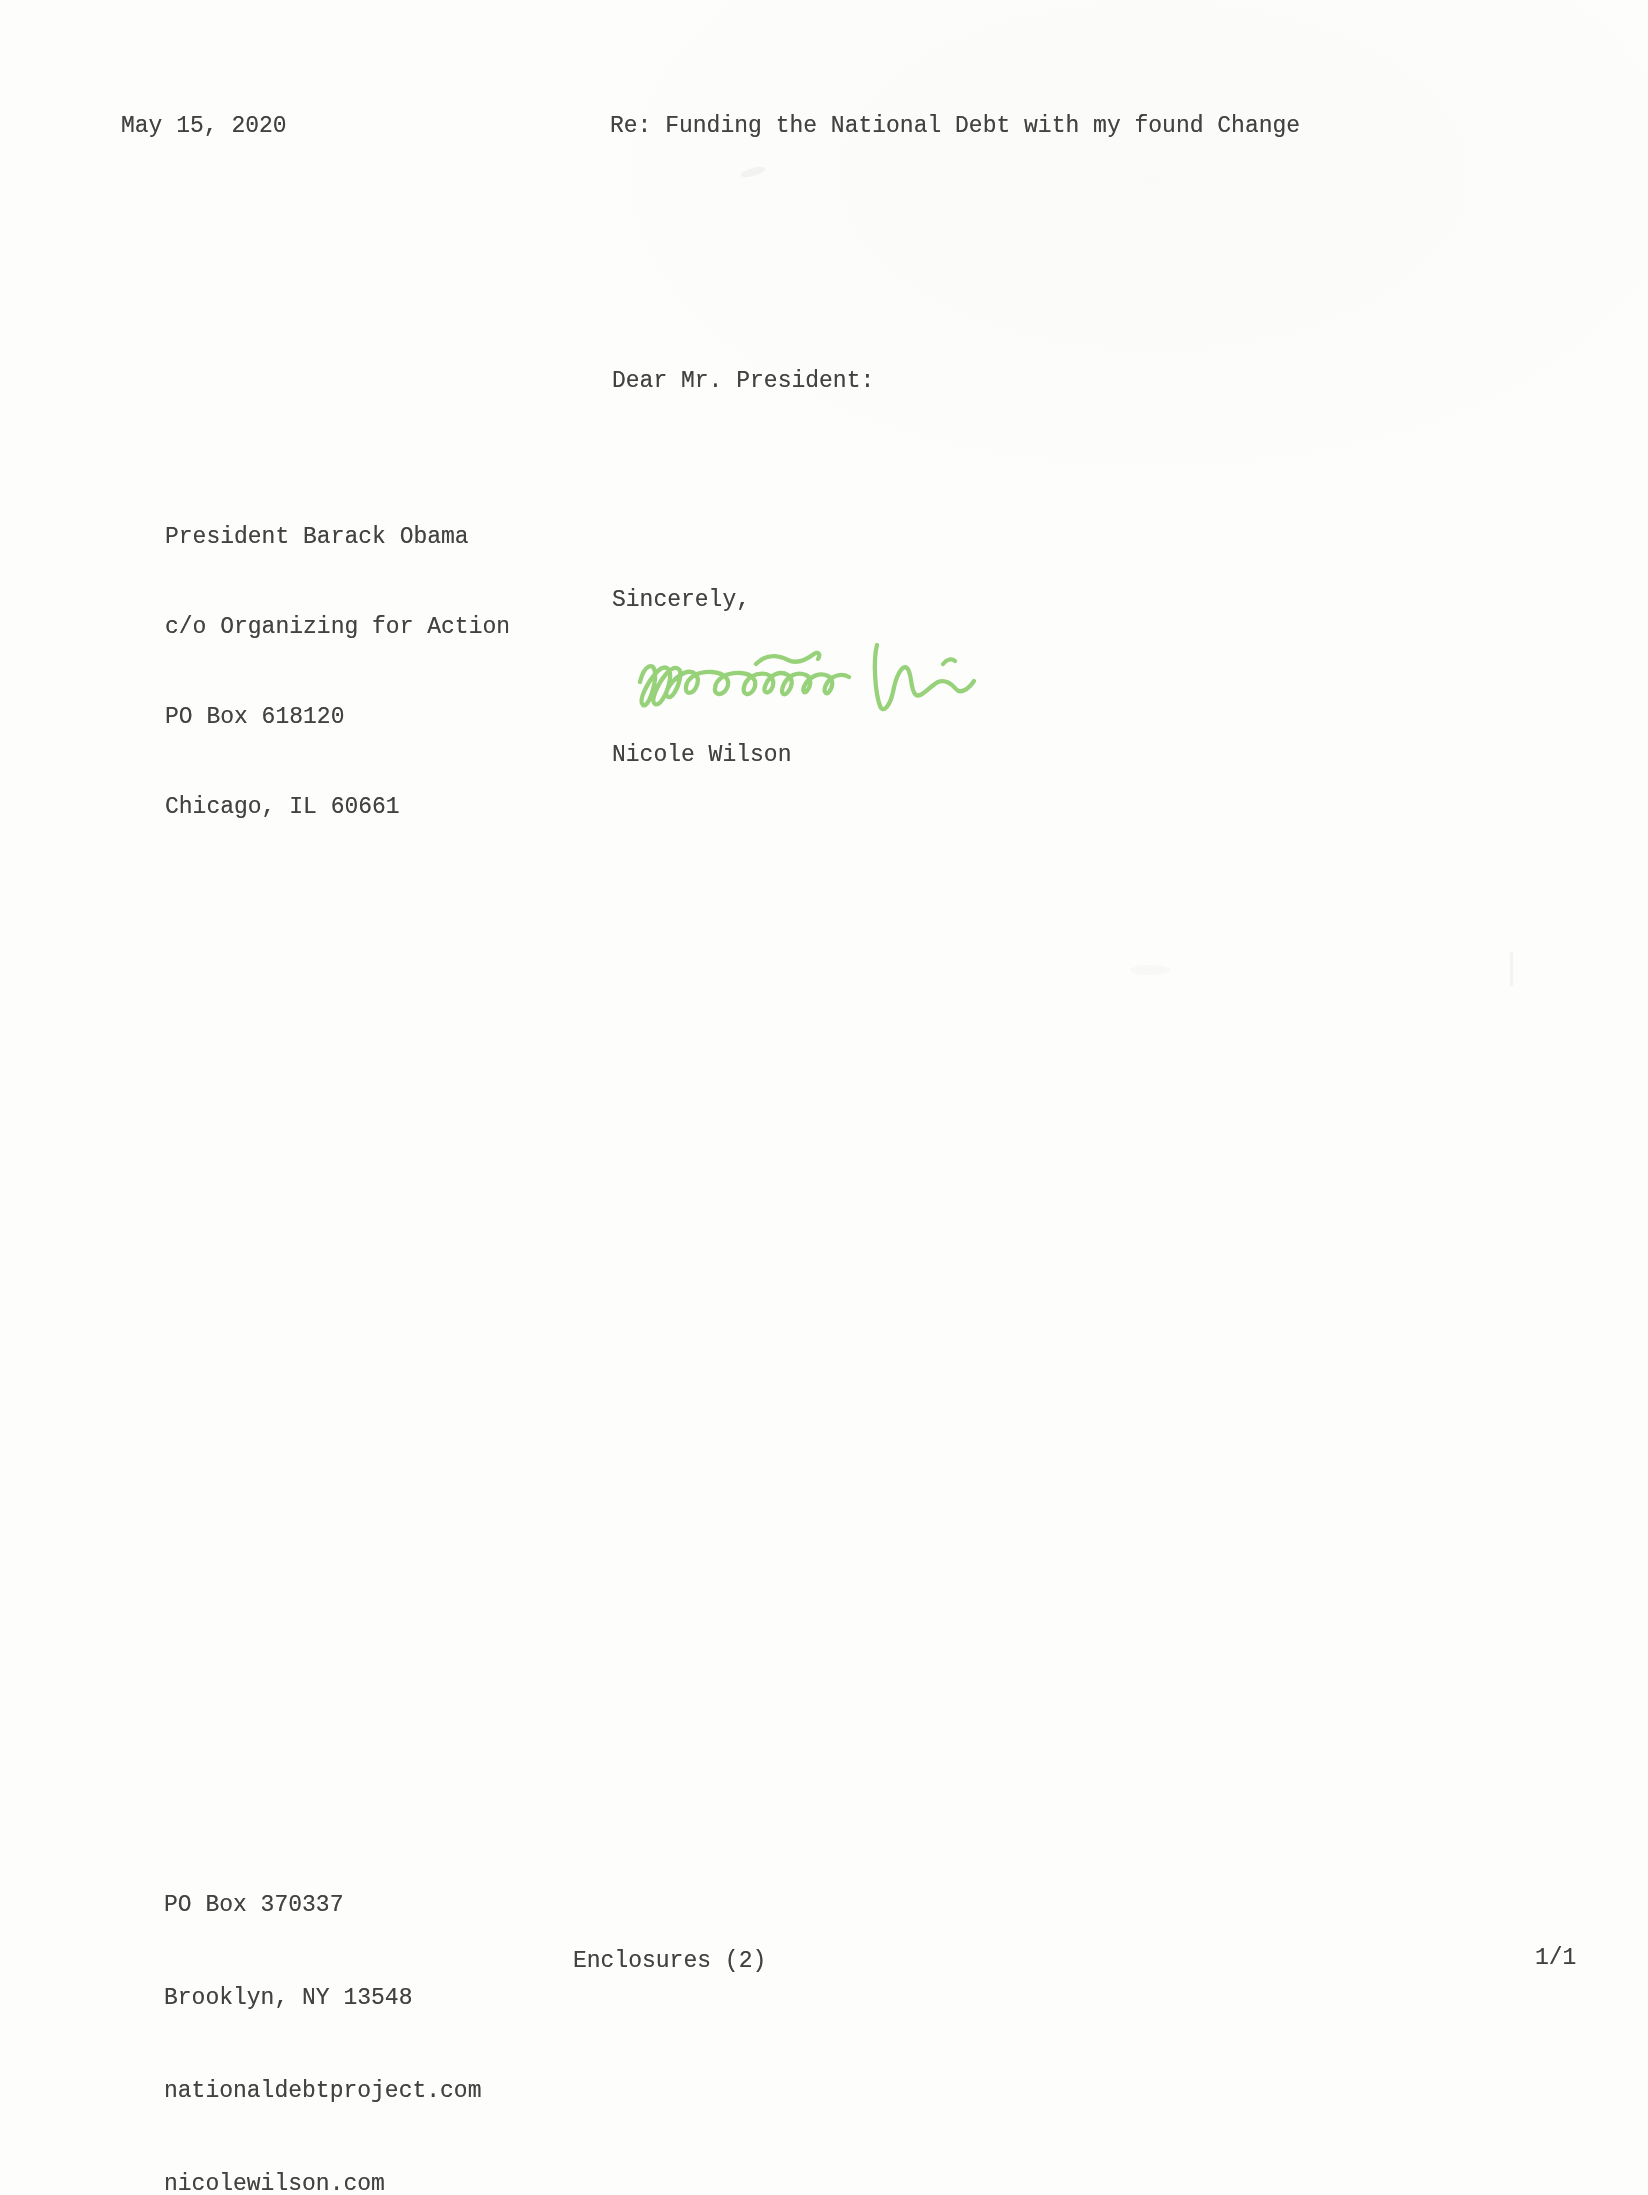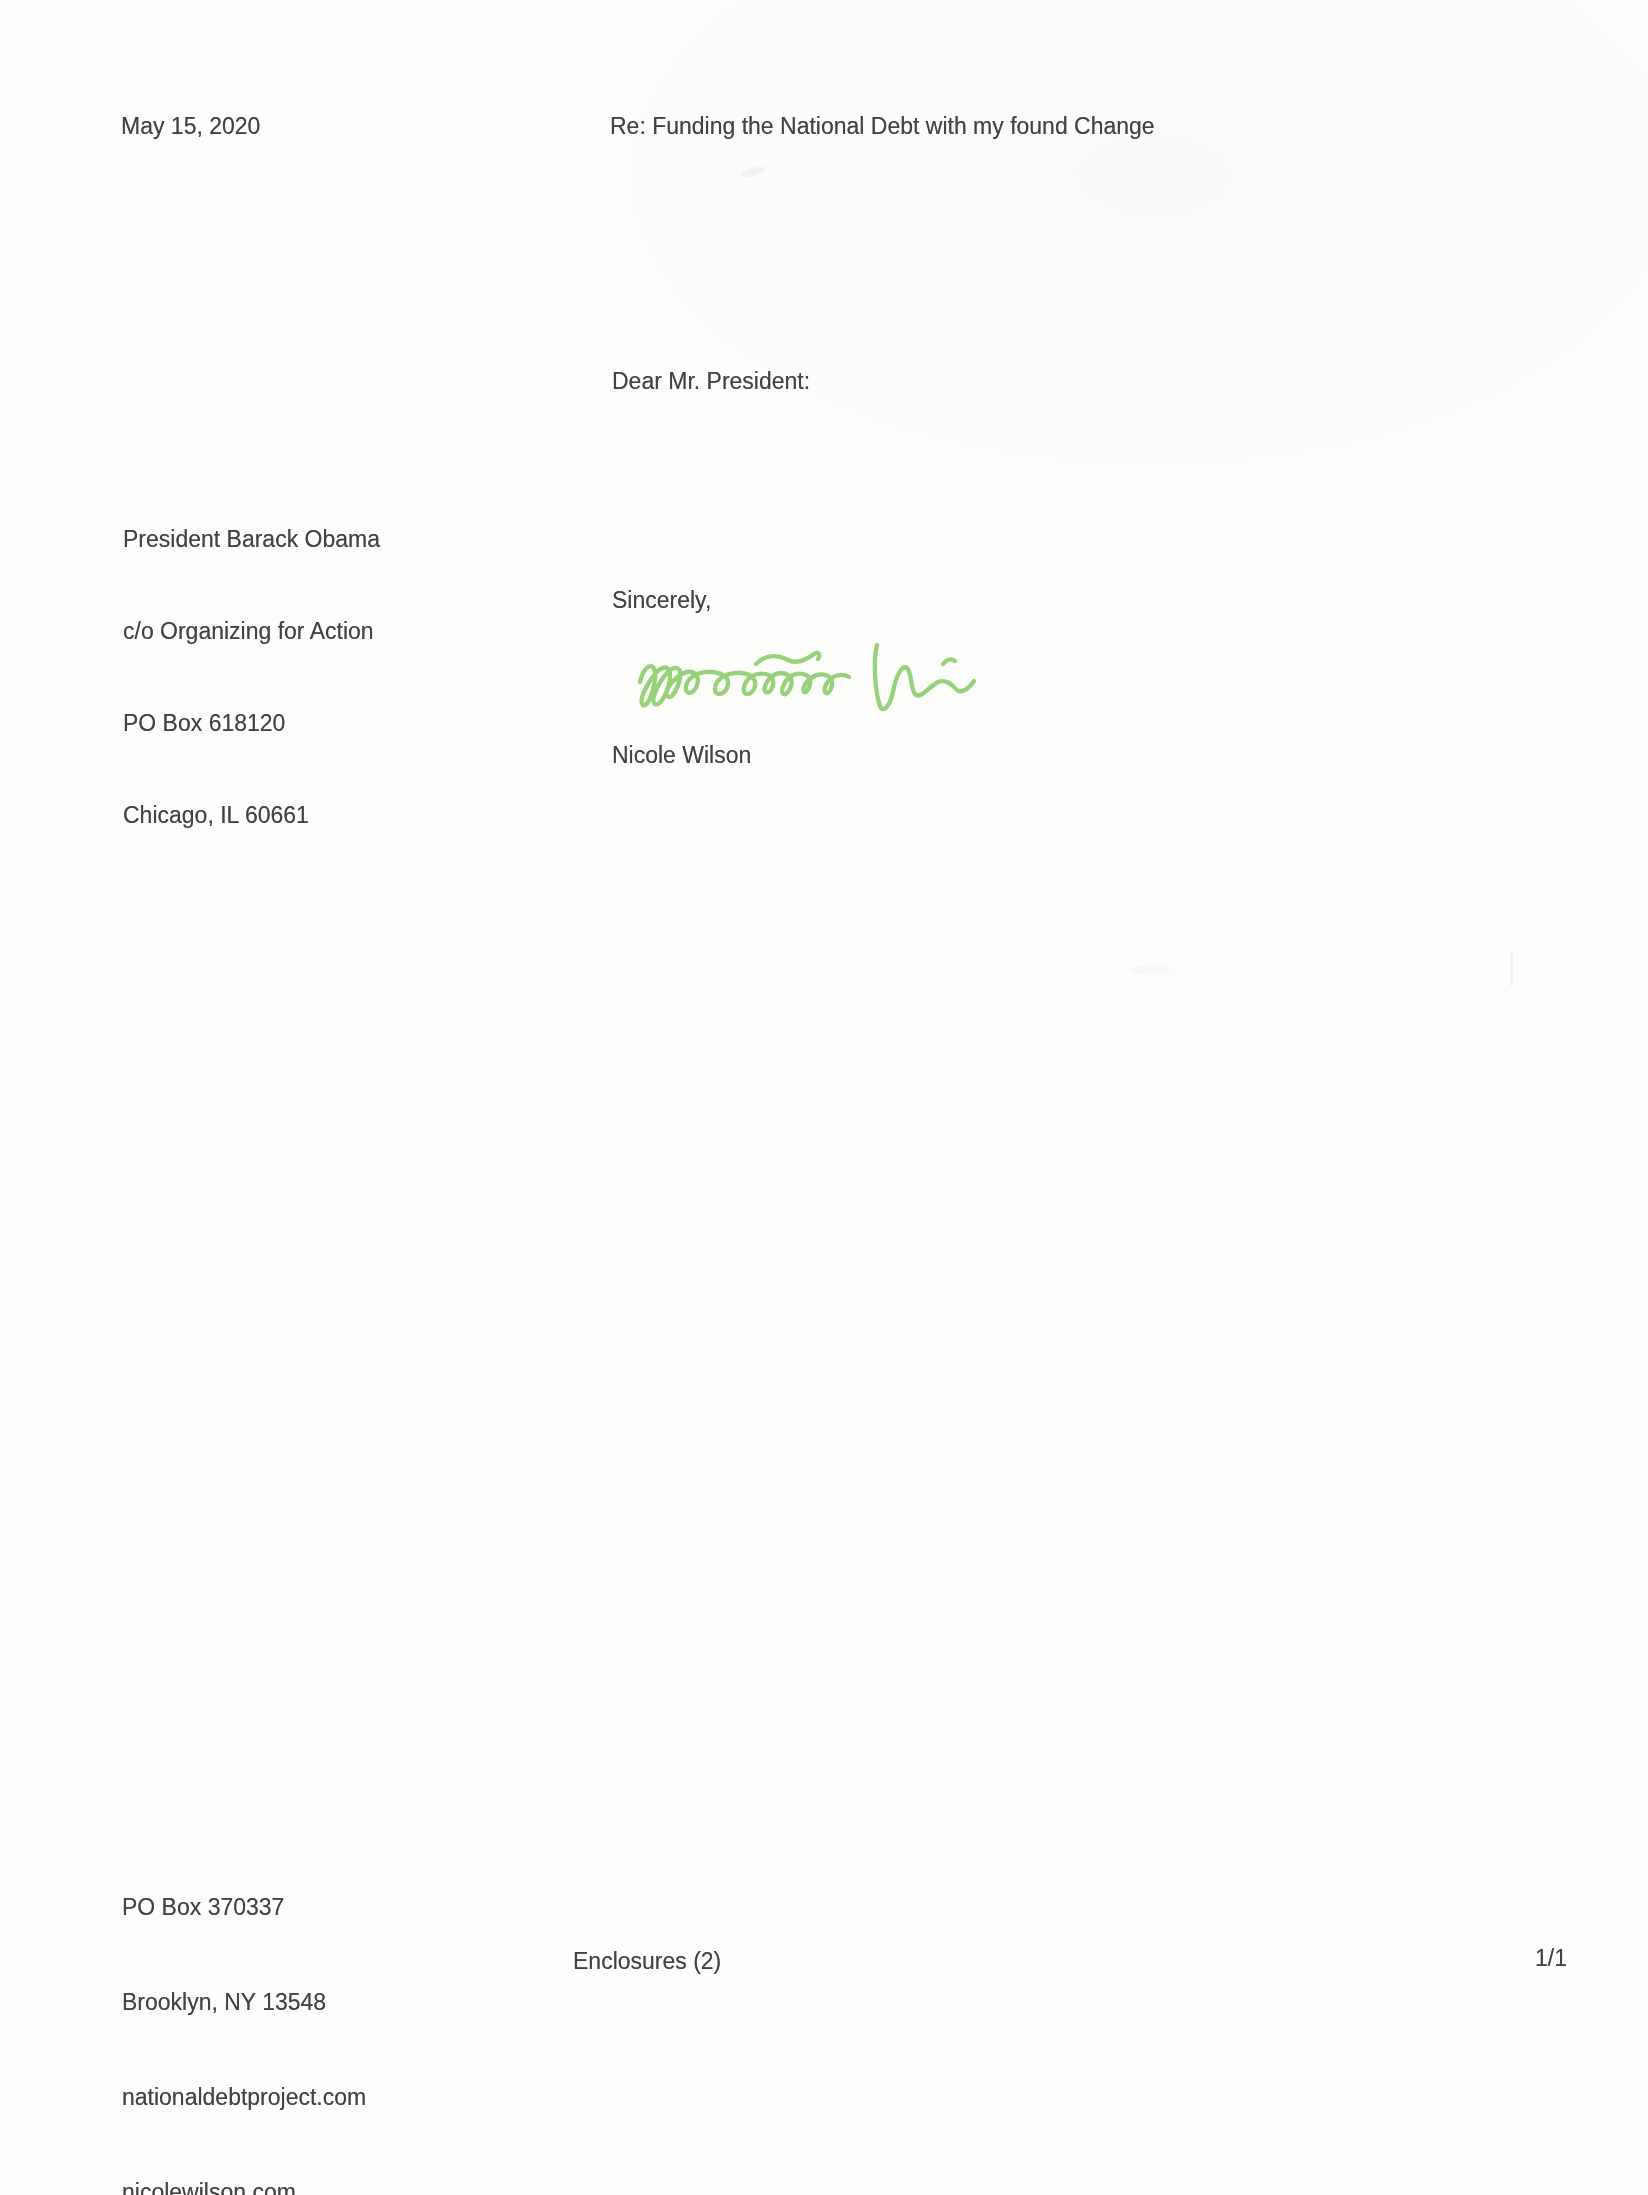--- a/index.html
+++ b/index.html
@@ -8,33 +8,34 @@
     background: #ffffff;
   }
   .page {
     position: relative;
     width: 1648px;
     height: 2195px;
     background:
       radial-gradient(ellipse 900px 500px at 70% 8%, rgba(0,0,0,0.012), rgba(0,0,0,0) 70%),
       #fdfdfc;
     overflow: hidden;
-    font-family: Liberation Sans, sans-serif;
+    font-family: Liberation Mono, monospace;
     font-size: 23px;
     color: #424242;
   }
   .tline {
     position: absolute;
     white-space: pre;
     line-height: 1.2;
     text-shadow: 0 0 0.6px rgba(60,60,60,0.55);
   }
   .block {
     position: absolute;
     white-space: pre;
+    margin-left: 42px;
   }
   .block .bline {
     line-height: 38px;
     text-shadow: 0 0 0.6px rgba(60,60,60,0.55);
   }
   .block.footer .bline {
     line-height: 41px;
   }
   .sig-wrap {
     position: absolute;

